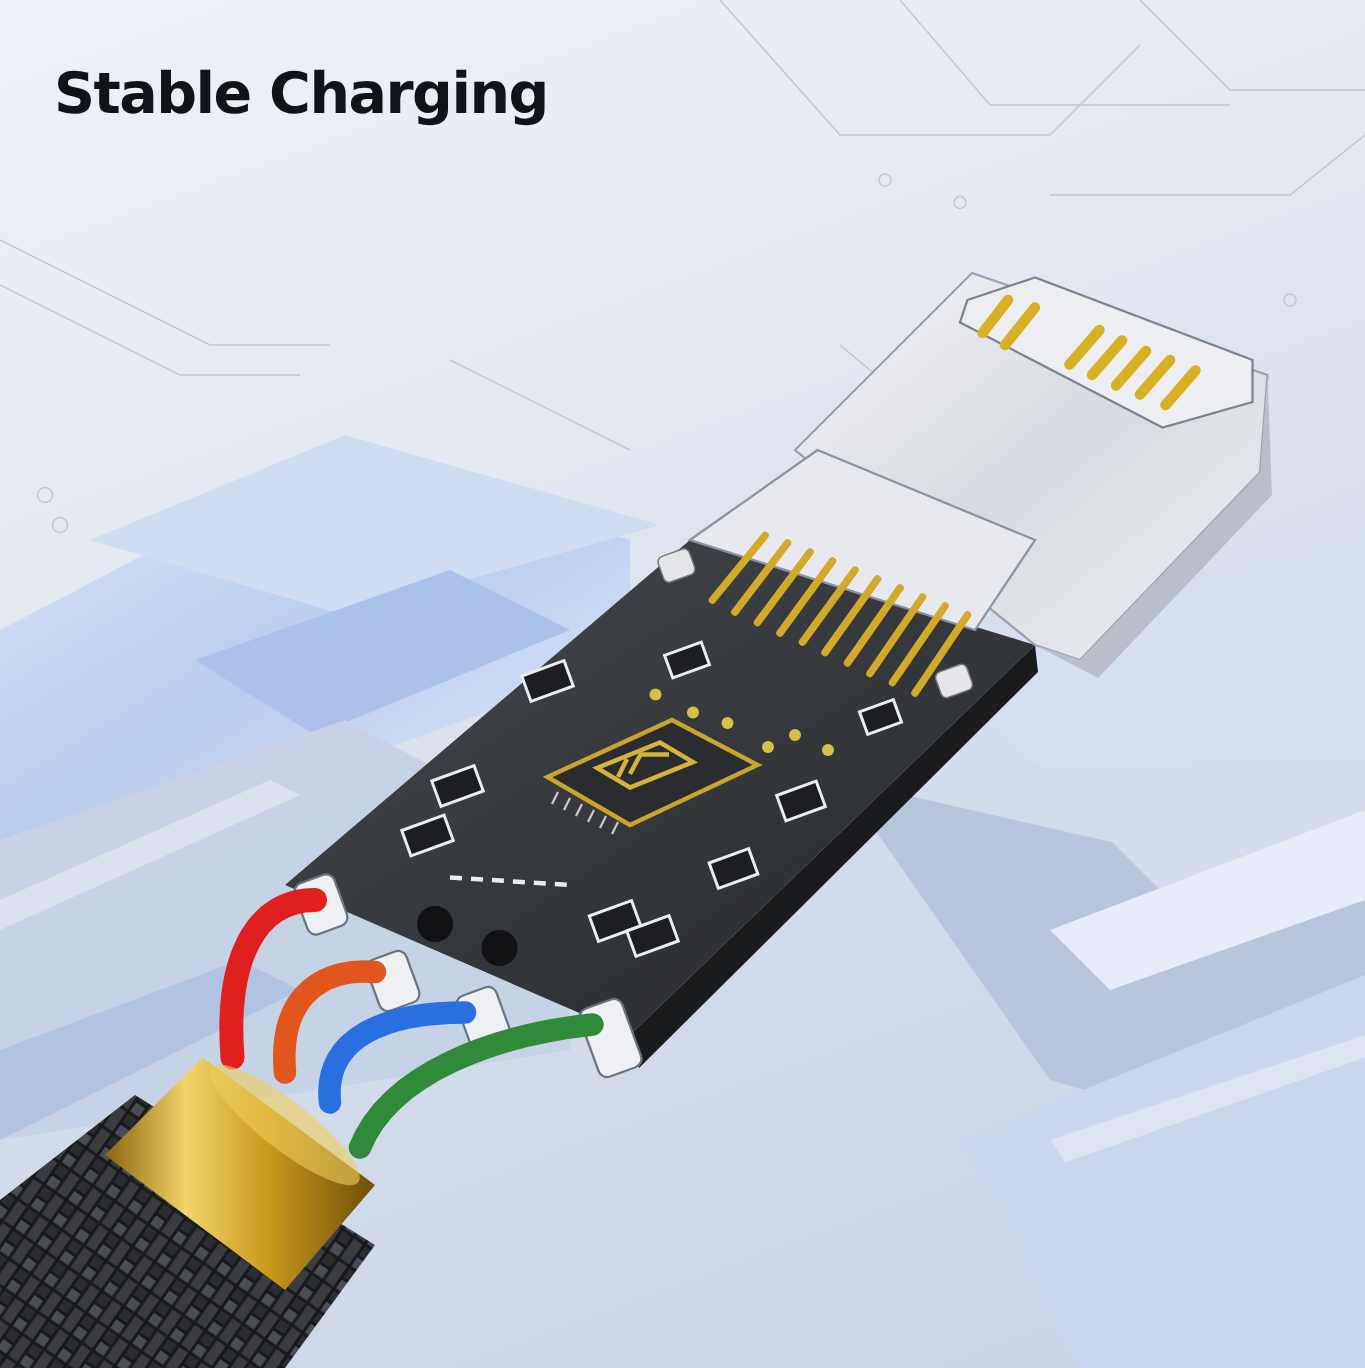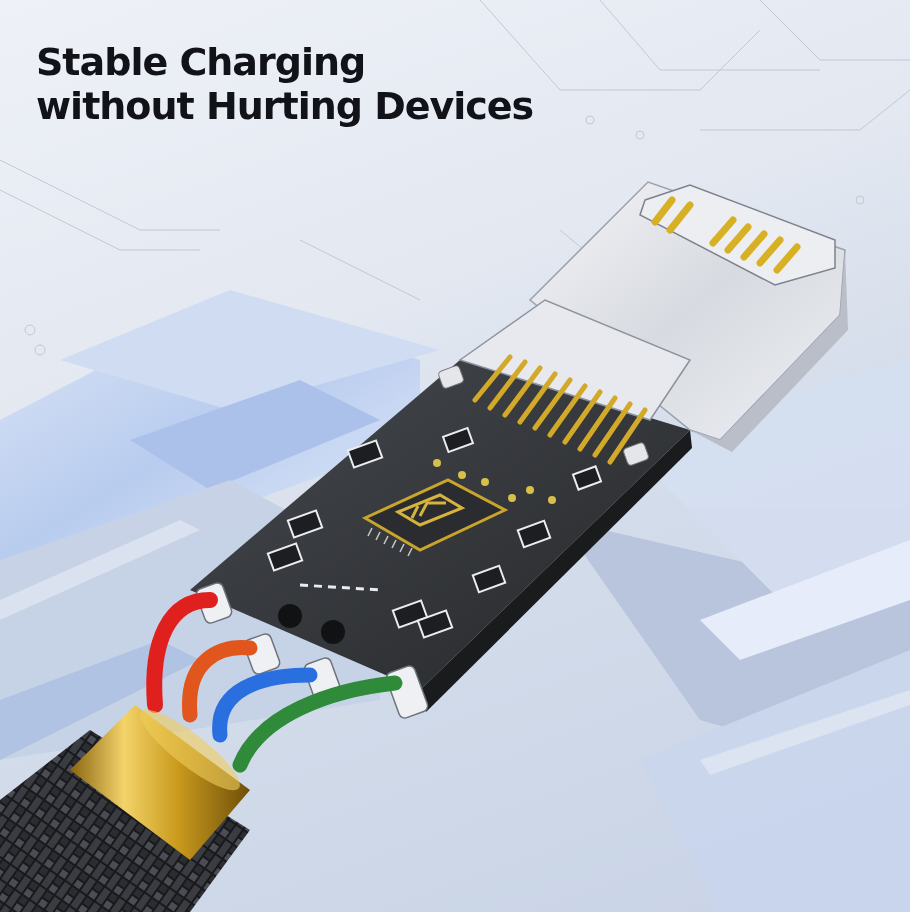--- a/index.html
+++ b/index.html
@@ -2,21 +2,21 @@
 <html><head>
 <meta charset="utf-8">
 <style>
   html, body { margin: 0; padding: 0; }
   body { width: 910px; height: 912px; overflow: hidden; background: #dfe5ef; }
   .canvas { position: relative; width: 910px; height: 912px; overflow: hidden;
     background: linear-gradient(160deg, #eef1f7 0%, #e3e8f1 35%, #d3dcea 60%, #c8d3e6 100%); }
   .scene { position: absolute; inset: 0; }
   .headline { position: absolute; left: 36px; top: 40px; margin: 0;
     font-family: "DejaVu Sans", sans-serif; font-weight: bold; font-size: 38px;
-    line-height: 44px; letter-spacing: -1px; color: #111318; }
+    line-height: 44px; letter-spacing: -1px; color: #111318; text-align: center; }
   .headline span { display: block; }
   .body-copy { position: absolute; left: 36px; top: 150px; width: 590px; margin: 0;
     font-family: "DejaVu Sans", sans-serif; font-size: 17px; line-height: 23px;
     letter-spacing: -0.6px; color: #2a2d33; }
 </style>
 </head>
 <body>
 
 <div class="canvas">
 
@@ -184,17 +184,16 @@
     </g>
 
     <g fill="#ffffff" opacity="0.35">
       <polygon points="0,600 180,520 200,530 0,620"></polygon>
       <polygon points="700,760 910,690 910,705 710,775"></polygon>
     </g>
   </svg>
 
   <h1 class="headline">
     <span>Stable Charging</span>
-    <span>without Hurting Devices</span>
   </h1>
 
 
 </div>
 
 </body></html>

